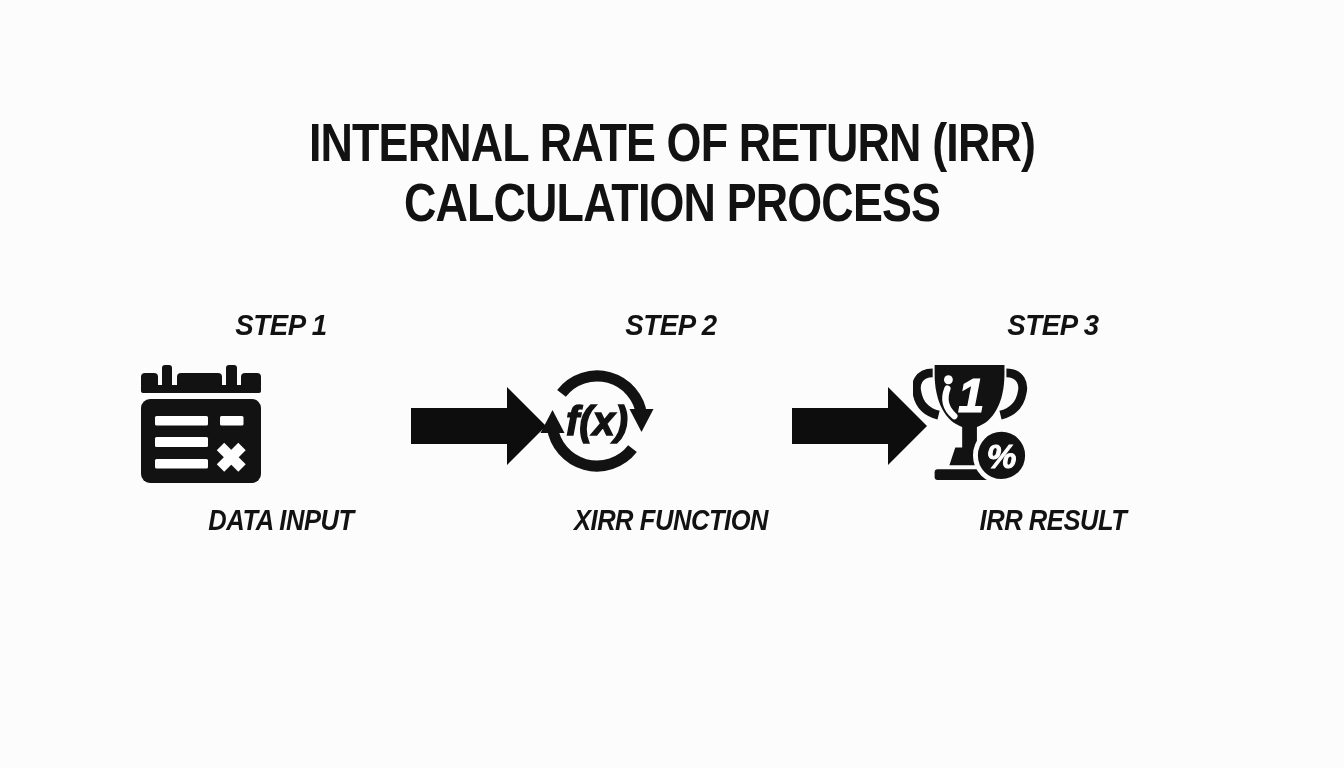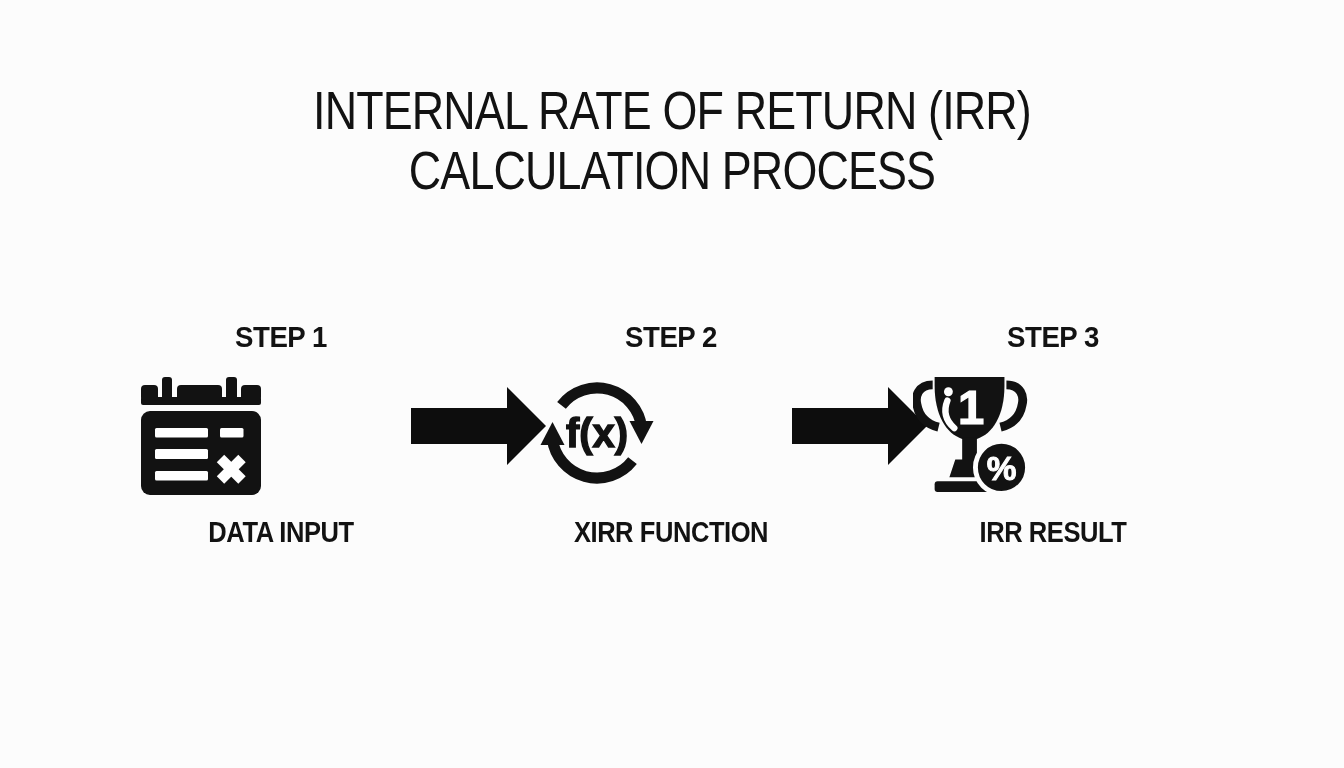--- a/index.html
+++ b/index.html
@@ -6,37 +6,38 @@
   .canvas {
     position:relative;
     width:1344px; height:768px;
     background:#fcfcfc;
     overflow:hidden;
     font-family:"Liberation Sans", sans-serif;
     color:#121212;
   }
   .title {
     position:absolute;
-    top:80px; left:0; right:0;
+    top:112px; left:0; right:0;
     text-align:center;
-    font-weight:normal;
+    font-weight:bold;
   }
   .title-line {
     font-size:54px;
     line-height:60px;
     letter-spacing:-1px;
     transform:scaleX(0.83);
     transform-origin:50% 50%;
     white-space:nowrap;
   }
   .step {
     position:absolute;
-    top:320px;
+    top:308px;
     width:280px;
     text-align:center;
+    font-style:italic;
   }
   .step-1 { left:141px; }
   .step-2 { left:531px; }
   .step-3 { left:913px; }
   .step-label {
     font-size:30px;
     line-height:34px;
     font-weight:bold;
     letter-spacing:-0.5px;
     transform:scaleX(0.92);

